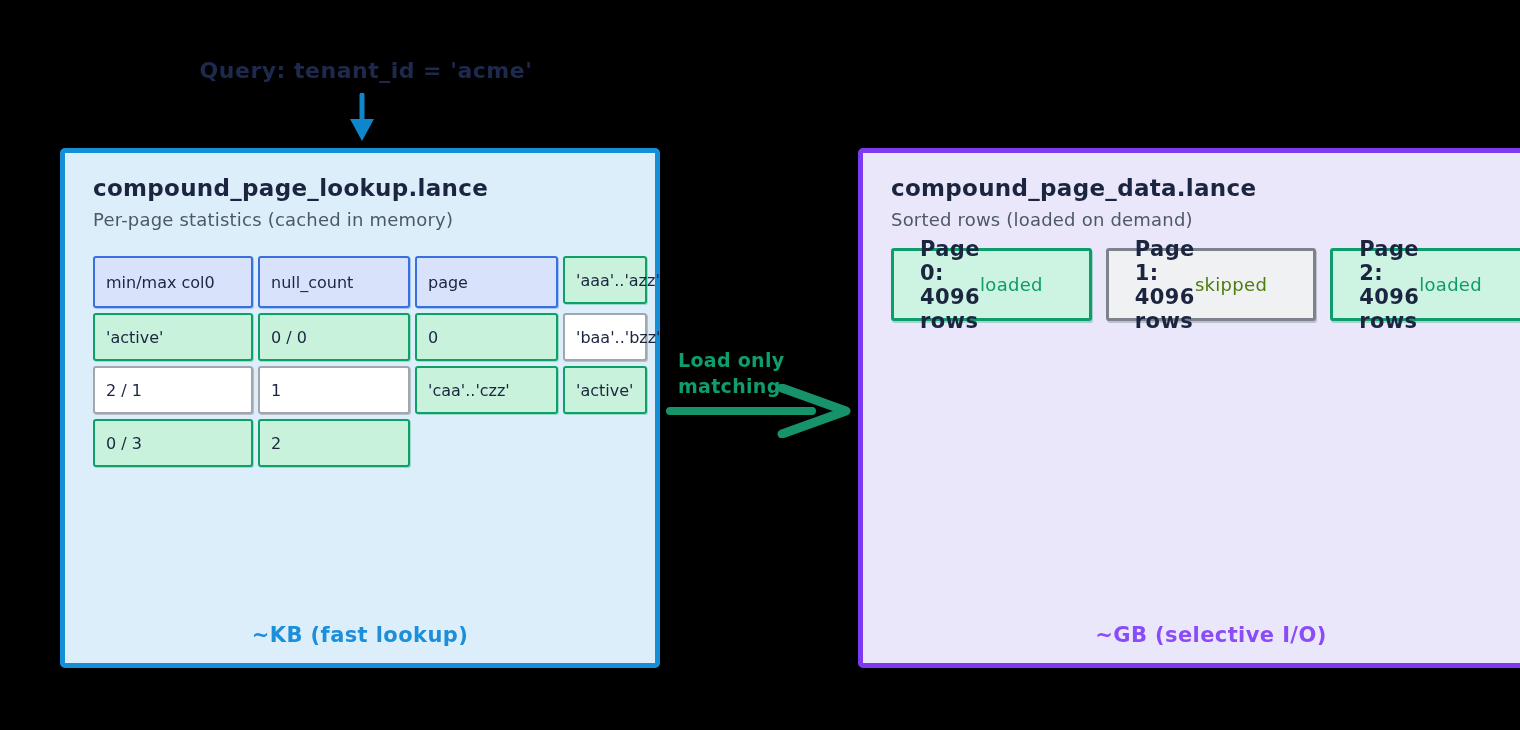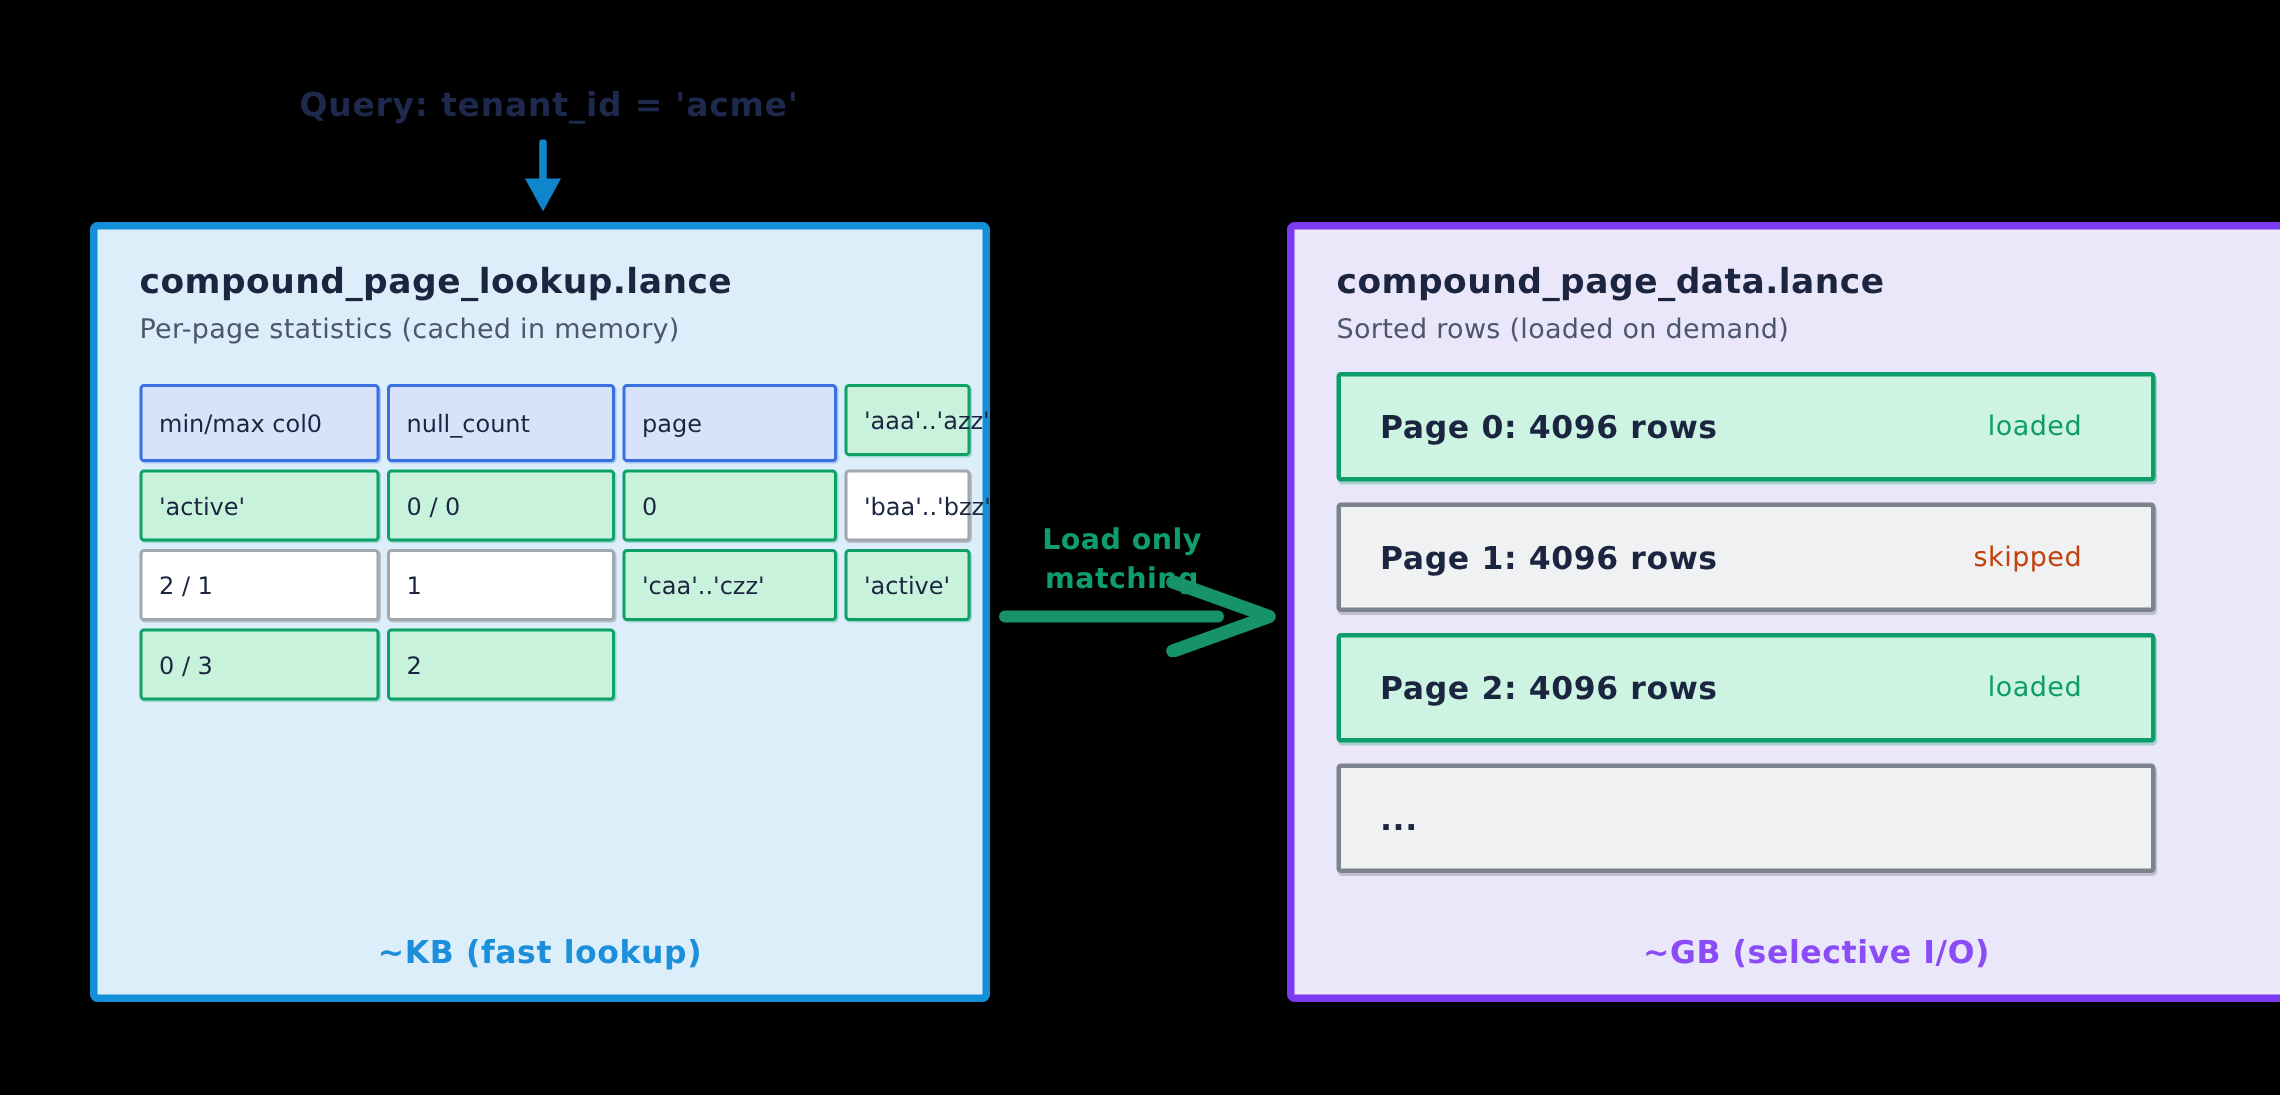--- a/index.html
+++ b/index.html
@@ -98,35 +98,34 @@
   .cell.nomatch {
     background: #ffffff;
     border: 2px solid #a2a7ad;
     box-shadow: 1px 1px 0 rgba(130,136,144,0.45);
   }
 
   
   .flow-label {
     position: absolute;
     left: 678px; top: 348px; width: 140px;
-    text-align: center;
+    text-align: left;
     font-size: 19px;
     font-weight: bold;
     color: #0f9d6b;
     line-height: 1.35;
     letter-spacing: 0.3px;
   }
   .flow-arrow { position: absolute; left: 666px; top: 384px; }
 
   
   .pages {
     margin-top: 18px;
     width: 546px;
     display: flex;
-    flex-direction: column;
     gap: 14px;
   }
   .page-row {
     height: 73px;
     display: flex;
     align-items: center;
     justify-content: space-between;
     padding: 0 46px 0 26px;
     border-radius: 3px;
   }
@@ -141,21 +140,21 @@
     box-shadow: 1px 2px 0 rgba(125,131,140,0.4);
   }
   .page-label {
     font-size: 21px;
     font-weight: bold;
     color: #1b2540;
     letter-spacing: 0.4px;
   }
   .page-status { font-size: 18px; letter-spacing: 0.3px; }
   .page-row.loaded  .page-status { color: #0e9d63; }
-  .page-row.skipped .page-status { color: #c2410c; }
+  .page-row.skipped .page-status { color: #4d7c0f; }
 </style>
 </head>
 <body>
 
 <div class="query-label">Query: tenant_id = 'acme'</div>
 
 <svg class="down-arrow" width="30" height="50" viewBox="0 0 30 50">
   <line x1="15" y1="2" x2="15" y2="28" stroke="#0f86cc" stroke-width="5" stroke-linecap="round"></line>
   <polygon points="3,26 27,26 15,48" fill="#0f86cc"></polygon>
 </svg>

